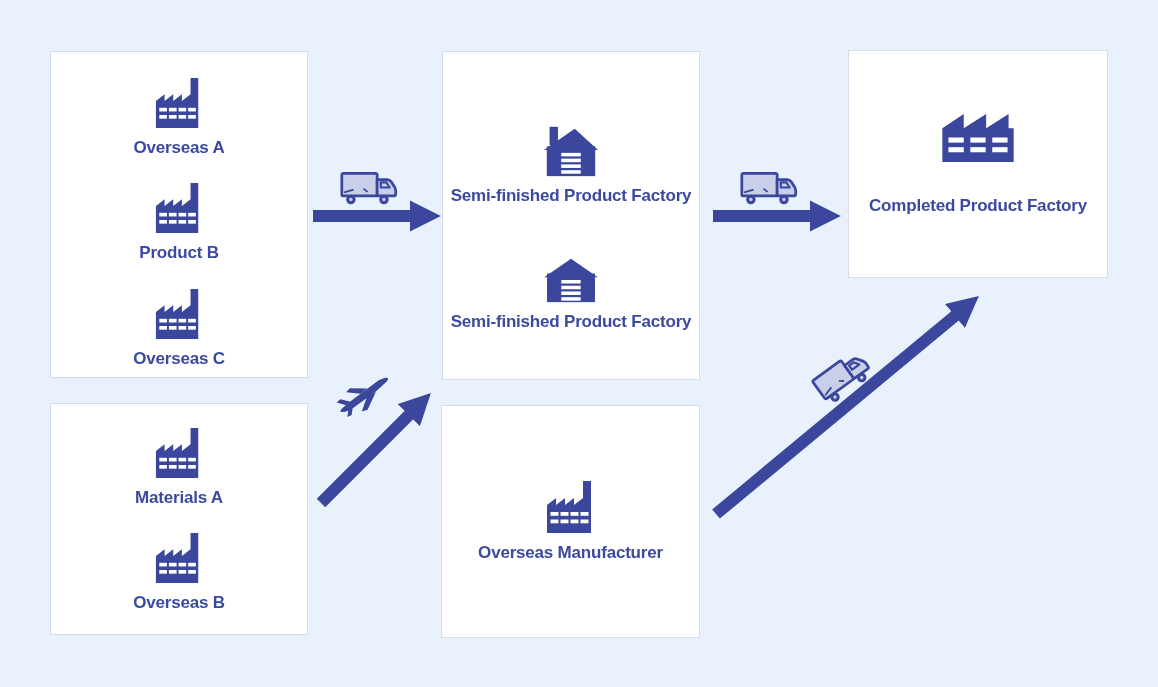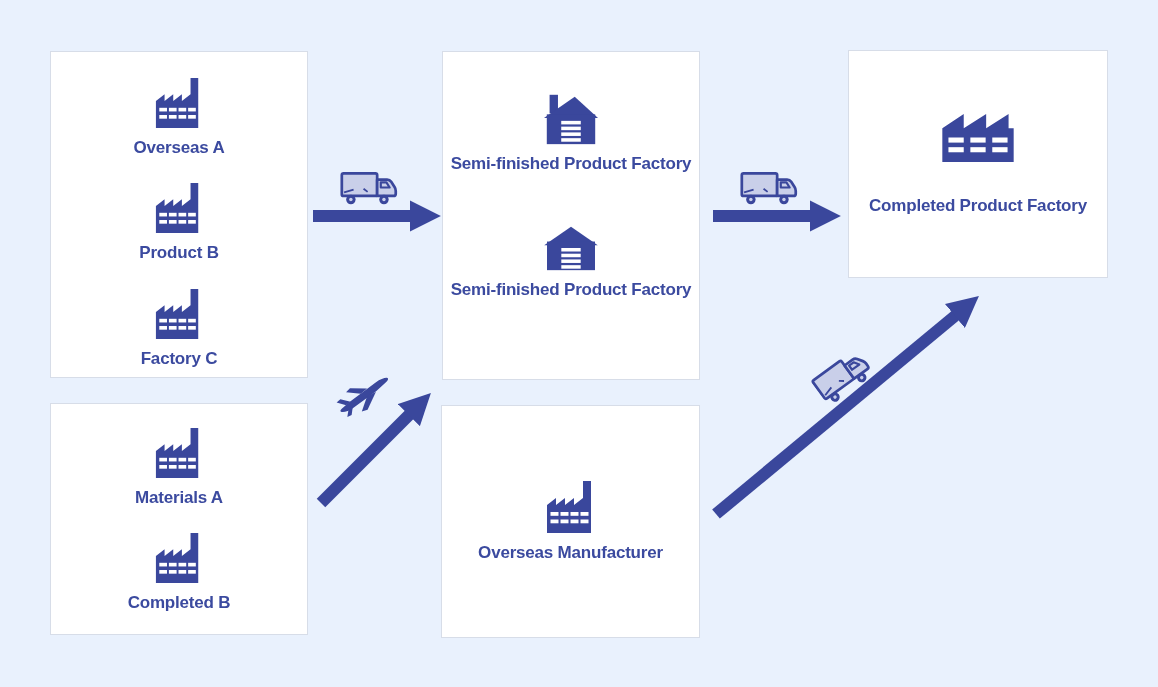--- a/index.html
+++ b/index.html
@@ -2,21 +2,21 @@
 <html><head>
 <meta charset="utf-8">
 <style>
   html,body{margin:0;padding:0;background:#e9f1fd;}
   .canvas{position:relative;width:1158px;height:687px;background:#e9f1fd;
           font-family:"Liberation Sans",sans-serif;overflow:hidden;}
   .panel{position:absolute;background:#ffffff;border:1px solid #d7dde8;box-sizing:border-box;
          display:flex;flex-direction:column;align-items:center;}
   #panel-factories{left:50px;top:51px;width:258px;height:327px;padding-top:24px;row-gap:23px;}
   #panel-overseas{left:50px;top:403px;width:258px;height:232px;padding-top:22px;row-gap:23px;}
-  #panel-semi{left:442px;top:51px;width:258px;height:329px;padding-top:40px;row-gap:50px;}
+  #panel-semi{left:442px;top:51px;width:258px;height:329px;padding-top:72px;row-gap:50px;}
   #panel-materials{left:441px;top:405px;width:259px;height:233px;justify-content:center;}
   #panel-completed{left:848px;top:50px;width:260px;height:228px;justify-content:center;}
   .node{display:flex;flex-direction:column;align-items:center;}
   .label{color:#3b4a9f;font-weight:bold;font-size:17px;letter-spacing:-0.2px;
          white-space:nowrap;margin-top:8px;line-height:1.2;}
   .icon{fill:#3a479c;display:block;}
   .overlay{position:absolute;left:0;top:0;}
   .vehicle{position:absolute;}
   .vehicle svg{display:block;overflow:visible;}
   .hiddendefs{position:absolute;width:0;height:0;overflow:hidden;}
@@ -109,36 +109,36 @@
     <div class="node">
       <svg class="icon" width="50" height="54" viewBox="0 0 52 56">
           <use href="#sym-factory" xlink:href="#sym-factory"></use>
         </svg>
       <div class="label">Product B</div>
     </div>
     <div class="node">
       <svg class="icon" width="50" height="54" viewBox="0 0 52 56">
           <use href="#sym-factory" xlink:href="#sym-factory"></use>
         </svg>
-      <div class="label">Factory C</div>
+      <div class="label">Overseas C</div>
     </div>
   </div>
 
   <div class="panel" id="panel-overseas">
     <div class="node">
       <svg class="icon" width="50" height="54" viewBox="0 0 52 56">
           <use href="#sym-factory" xlink:href="#sym-factory"></use>
         </svg>
       <div class="label">Materials A</div>
     </div>
     <div class="node">
       <svg class="icon" width="50" height="54" viewBox="0 0 52 56">
           <use href="#sym-factory" xlink:href="#sym-factory"></use>
         </svg>
-      <div class="label">Completed B</div>
+      <div class="label">Overseas B</div>
     </div>
   </div>
 
   <div class="panel" id="panel-semi">
     <div class="node">
       <svg class="icon" width="58" height="54" viewBox="0 0 62 58">
           <use href="#sym-warehouse-ch" xlink:href="#sym-warehouse-ch"></use>
         </svg>
       <div class="label">Semi-finished Product Factory</div>
     </div>

